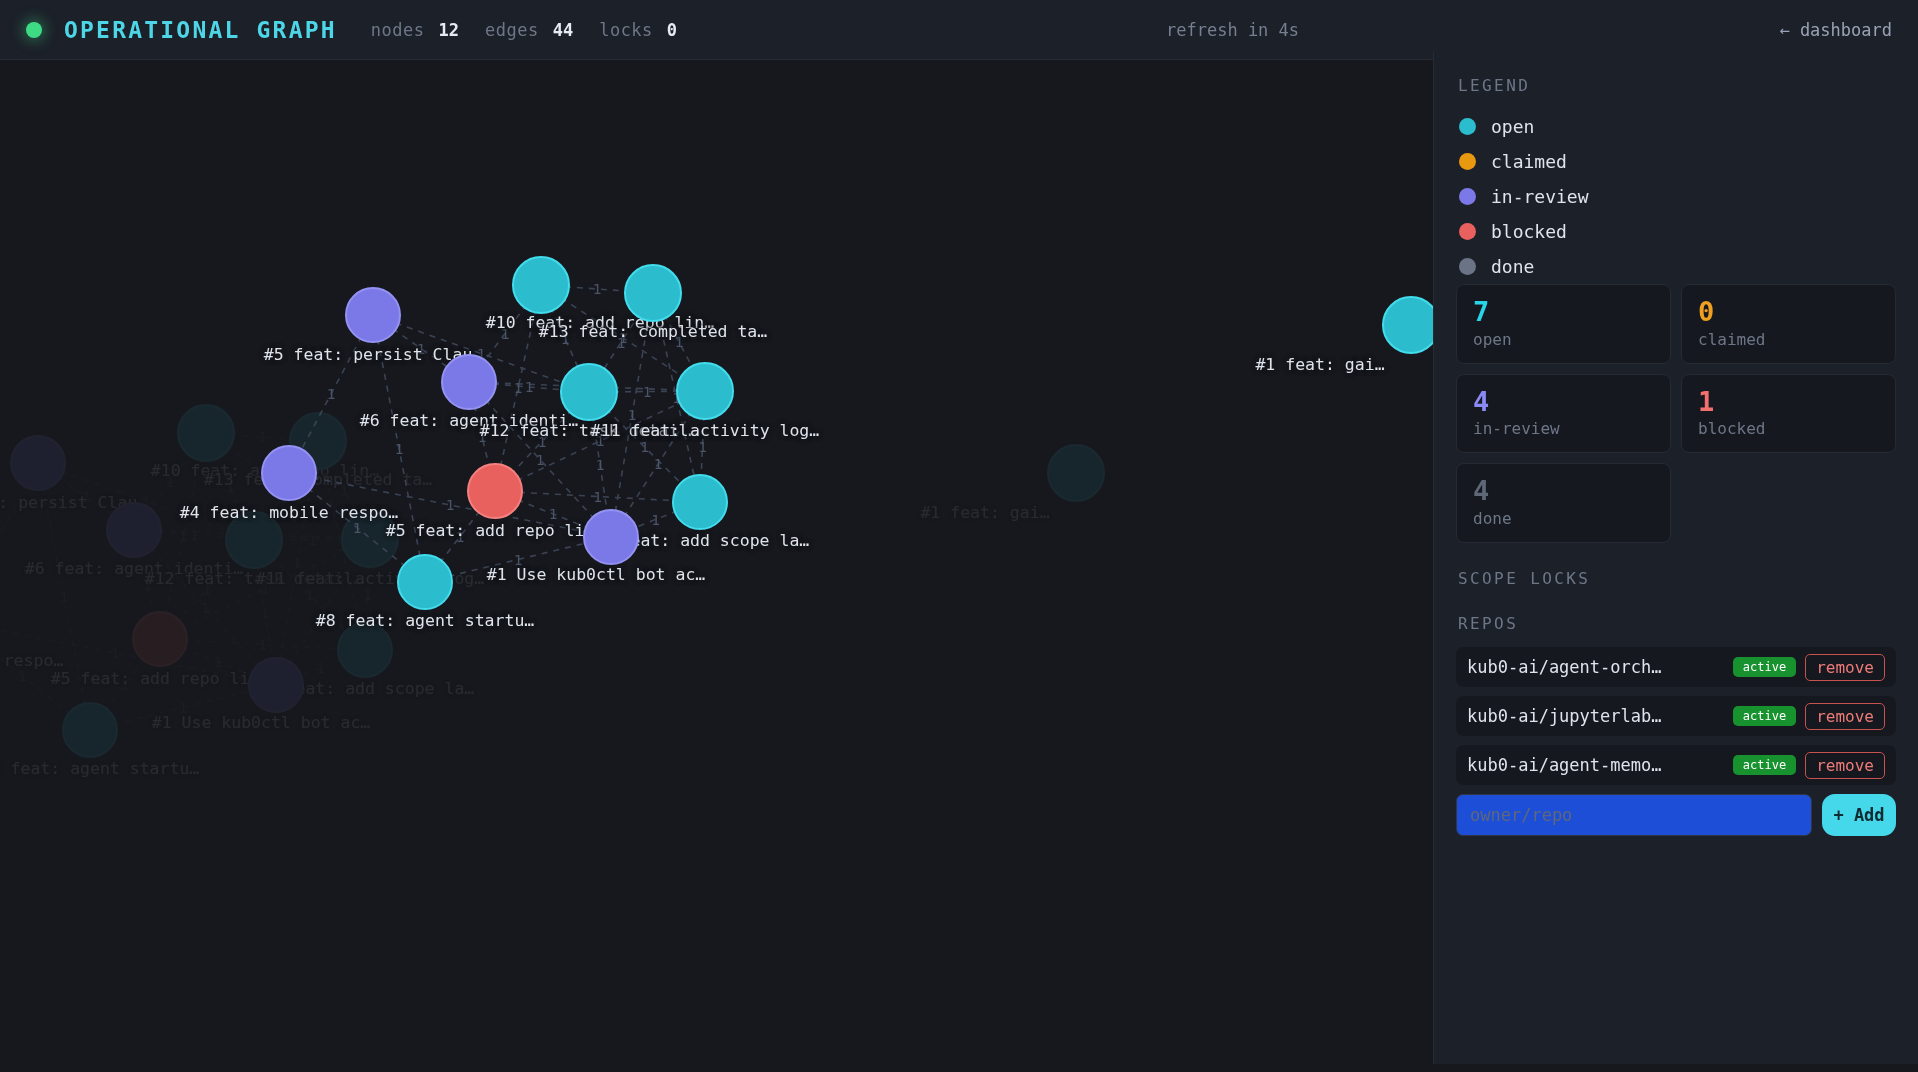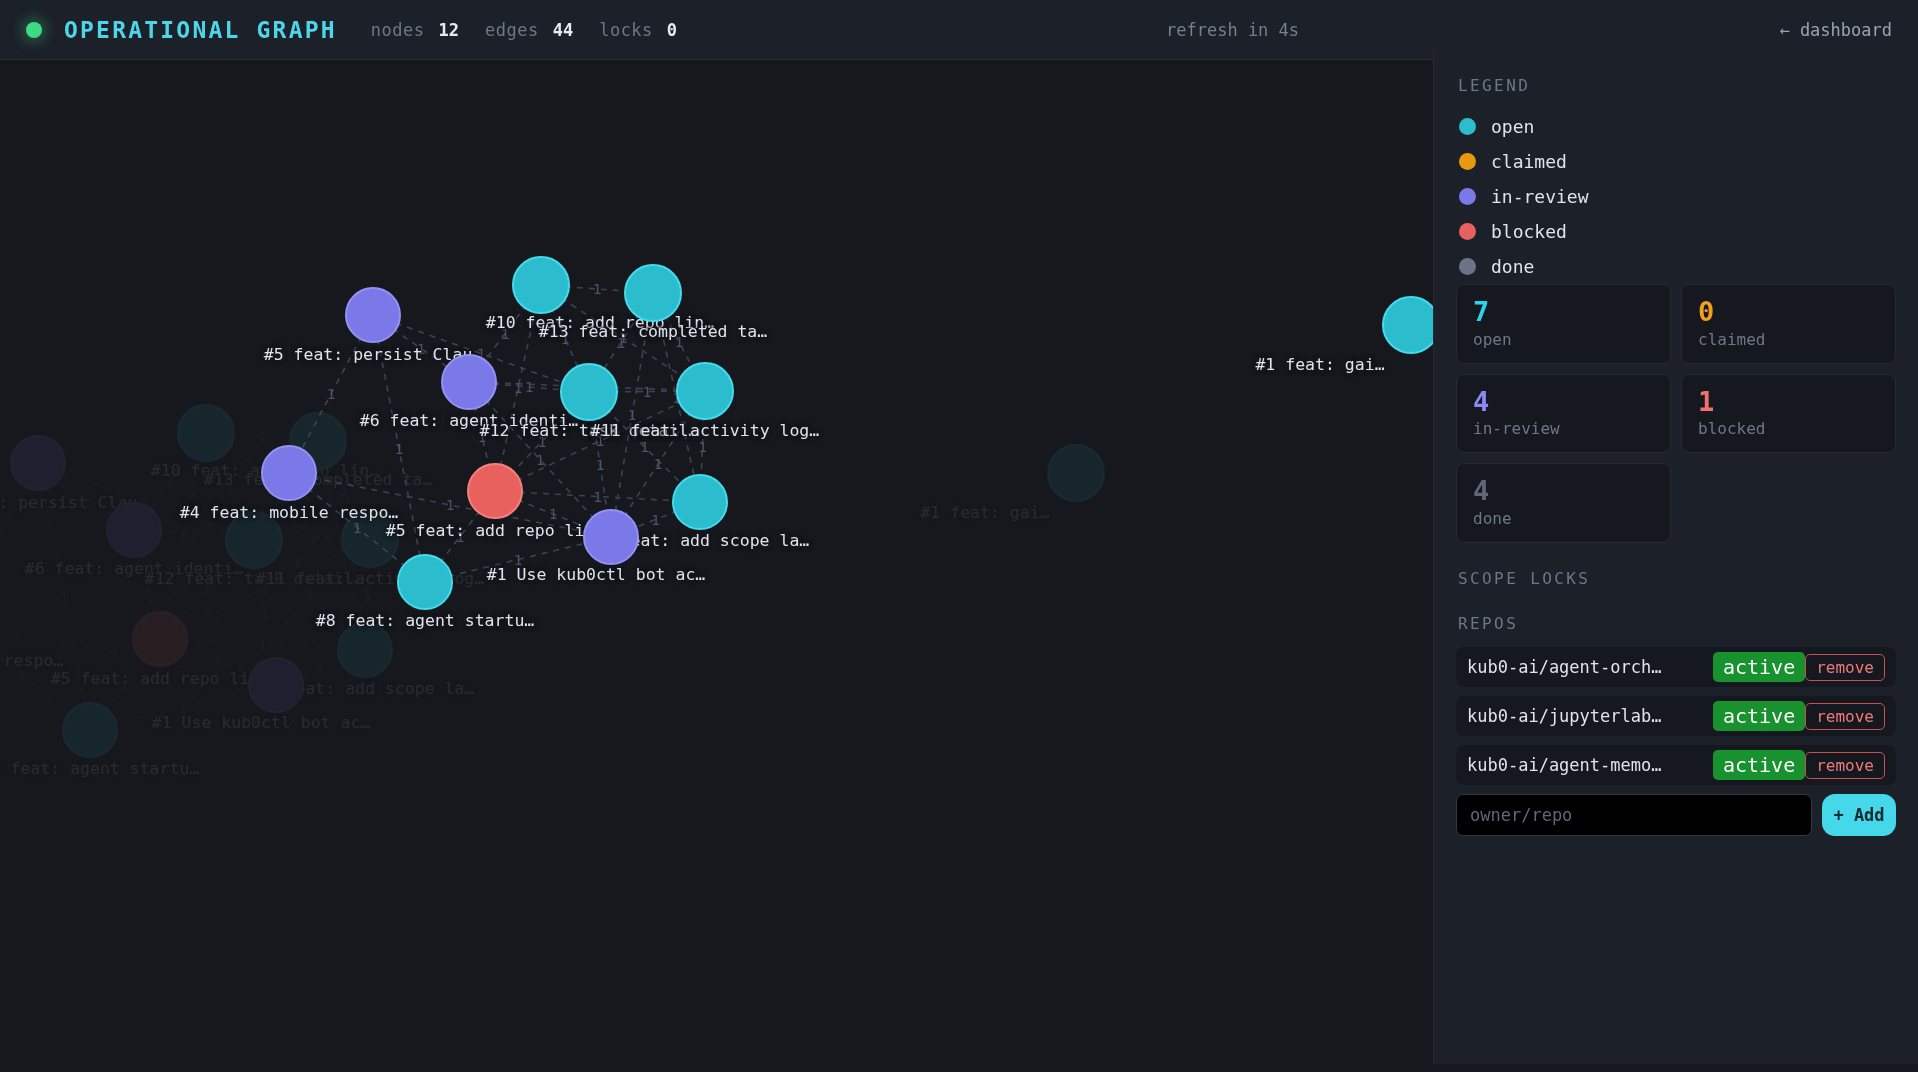--- a/index.html
+++ b/index.html
@@ -114,33 +114,33 @@
   .repo-row {
     display: flex; align-items: center;
     background: #15181f; border-radius: 8px;
     padding: 8px 11px; margin-bottom: 9px; height: 40px;
   }
   .repo-name {
     color: #dfe4ec; font-size: 17px; flex: 1 1 auto;
     overflow: hidden; white-space: nowrap; text-overflow: ellipsis;
   }
   .repo-badge {
-    background: #17922e; color: #ffffff; font-size: 20px;
-    border-radius: 5px; padding: 3px 10px; flex: 0 0 auto;
+    background: #17922e; color: #ffffff; font-size: 12px;
+    border-radius: 5px; padding: 3px 10px; margin-right: 9px; flex: 0 0 auto;
   }
   .repo-remove {
     background: transparent; color: #ef7b78; font-size: 16px;
     border: 1px solid #c8524f; border-radius: 5px;
     padding: 3px 10px; cursor: pointer; flex: 0 0 auto;
     font-family: inherit;
   }
   .add-row { display: flex; align-items: center; margin-top: 7px; }
   .add-input {
     flex: 1 1 auto; height: 42px;
-    background: #000000; border: 1px solid #303642; border-radius: 7px;
+    background: #1d4ed8; border: 1px solid #303642; border-radius: 7px;
     color: #dfe4ec; font-size: 17px; padding: 0 13px;
     font-family: inherit; outline: none;
   }
   .add-input::placeholder { color: #5f6779; }
   .add-btn {
     margin-left: 10px; height: 42px; min-width: 74px;
     background: #45d7ea; color: #0d2b31; font-weight: bold; font-size: 17px;
     border: none; border-radius: 13px; cursor: pointer;
     font-family: inherit;
   }

